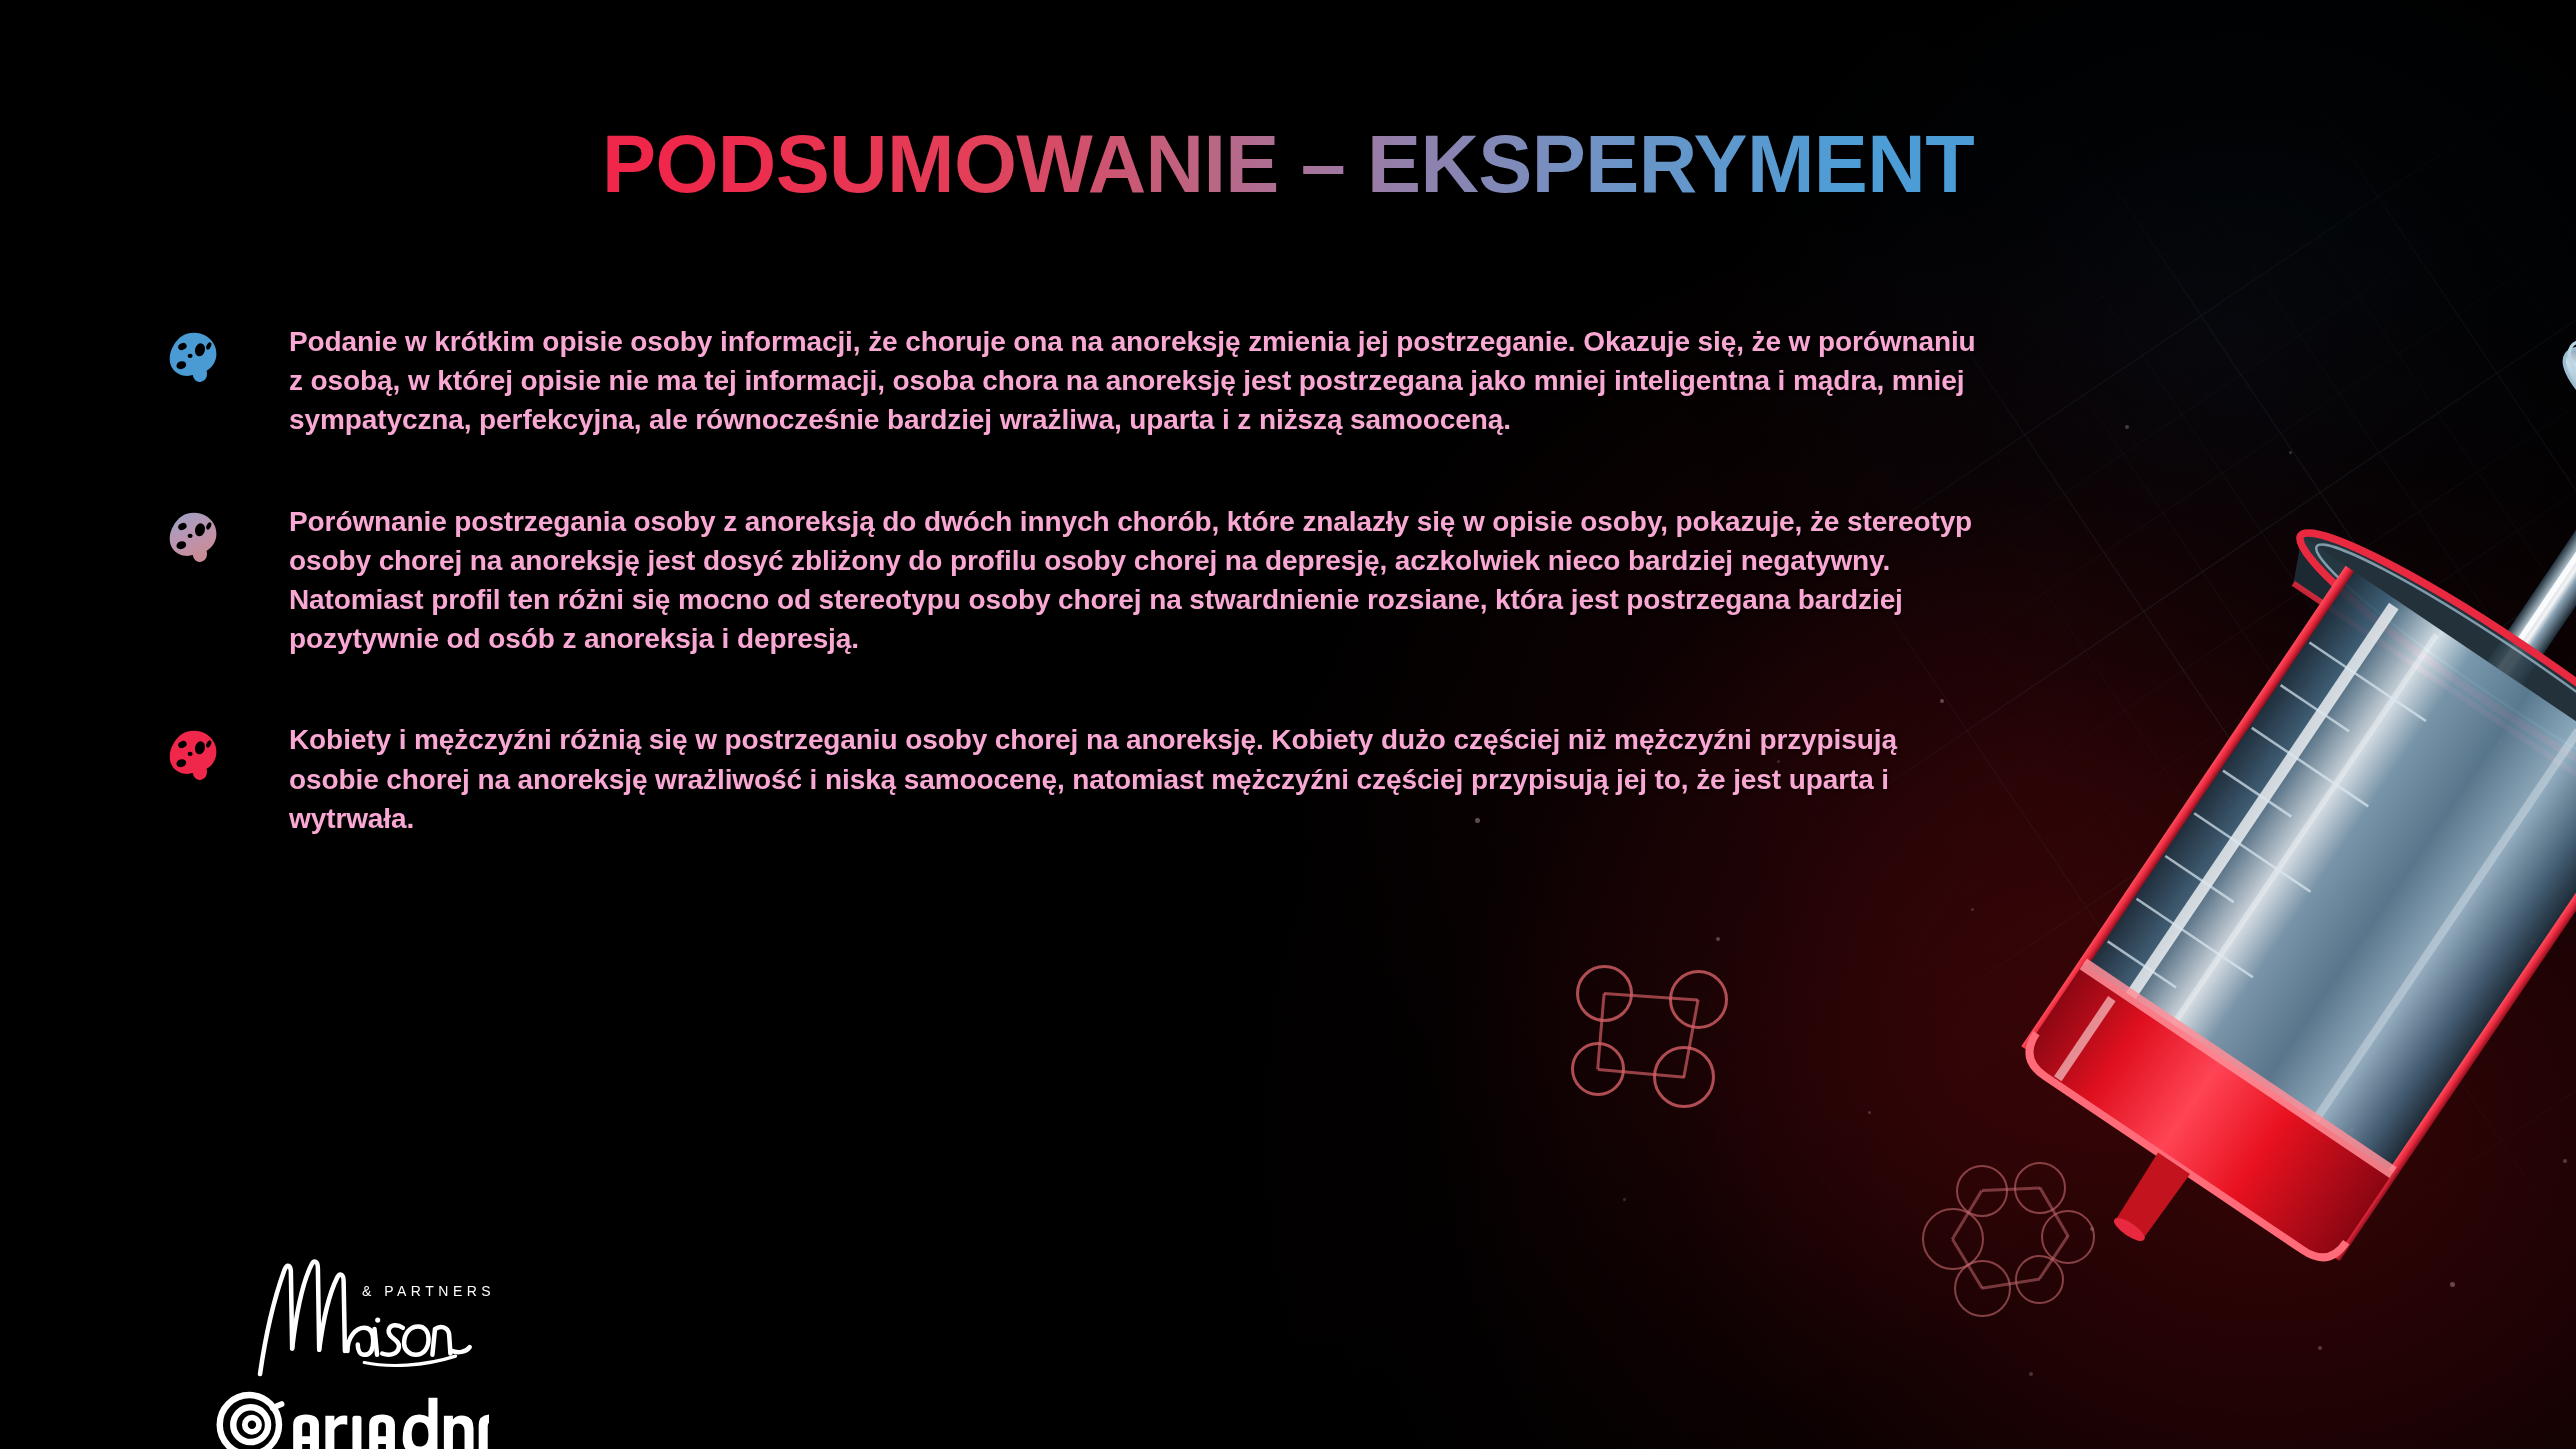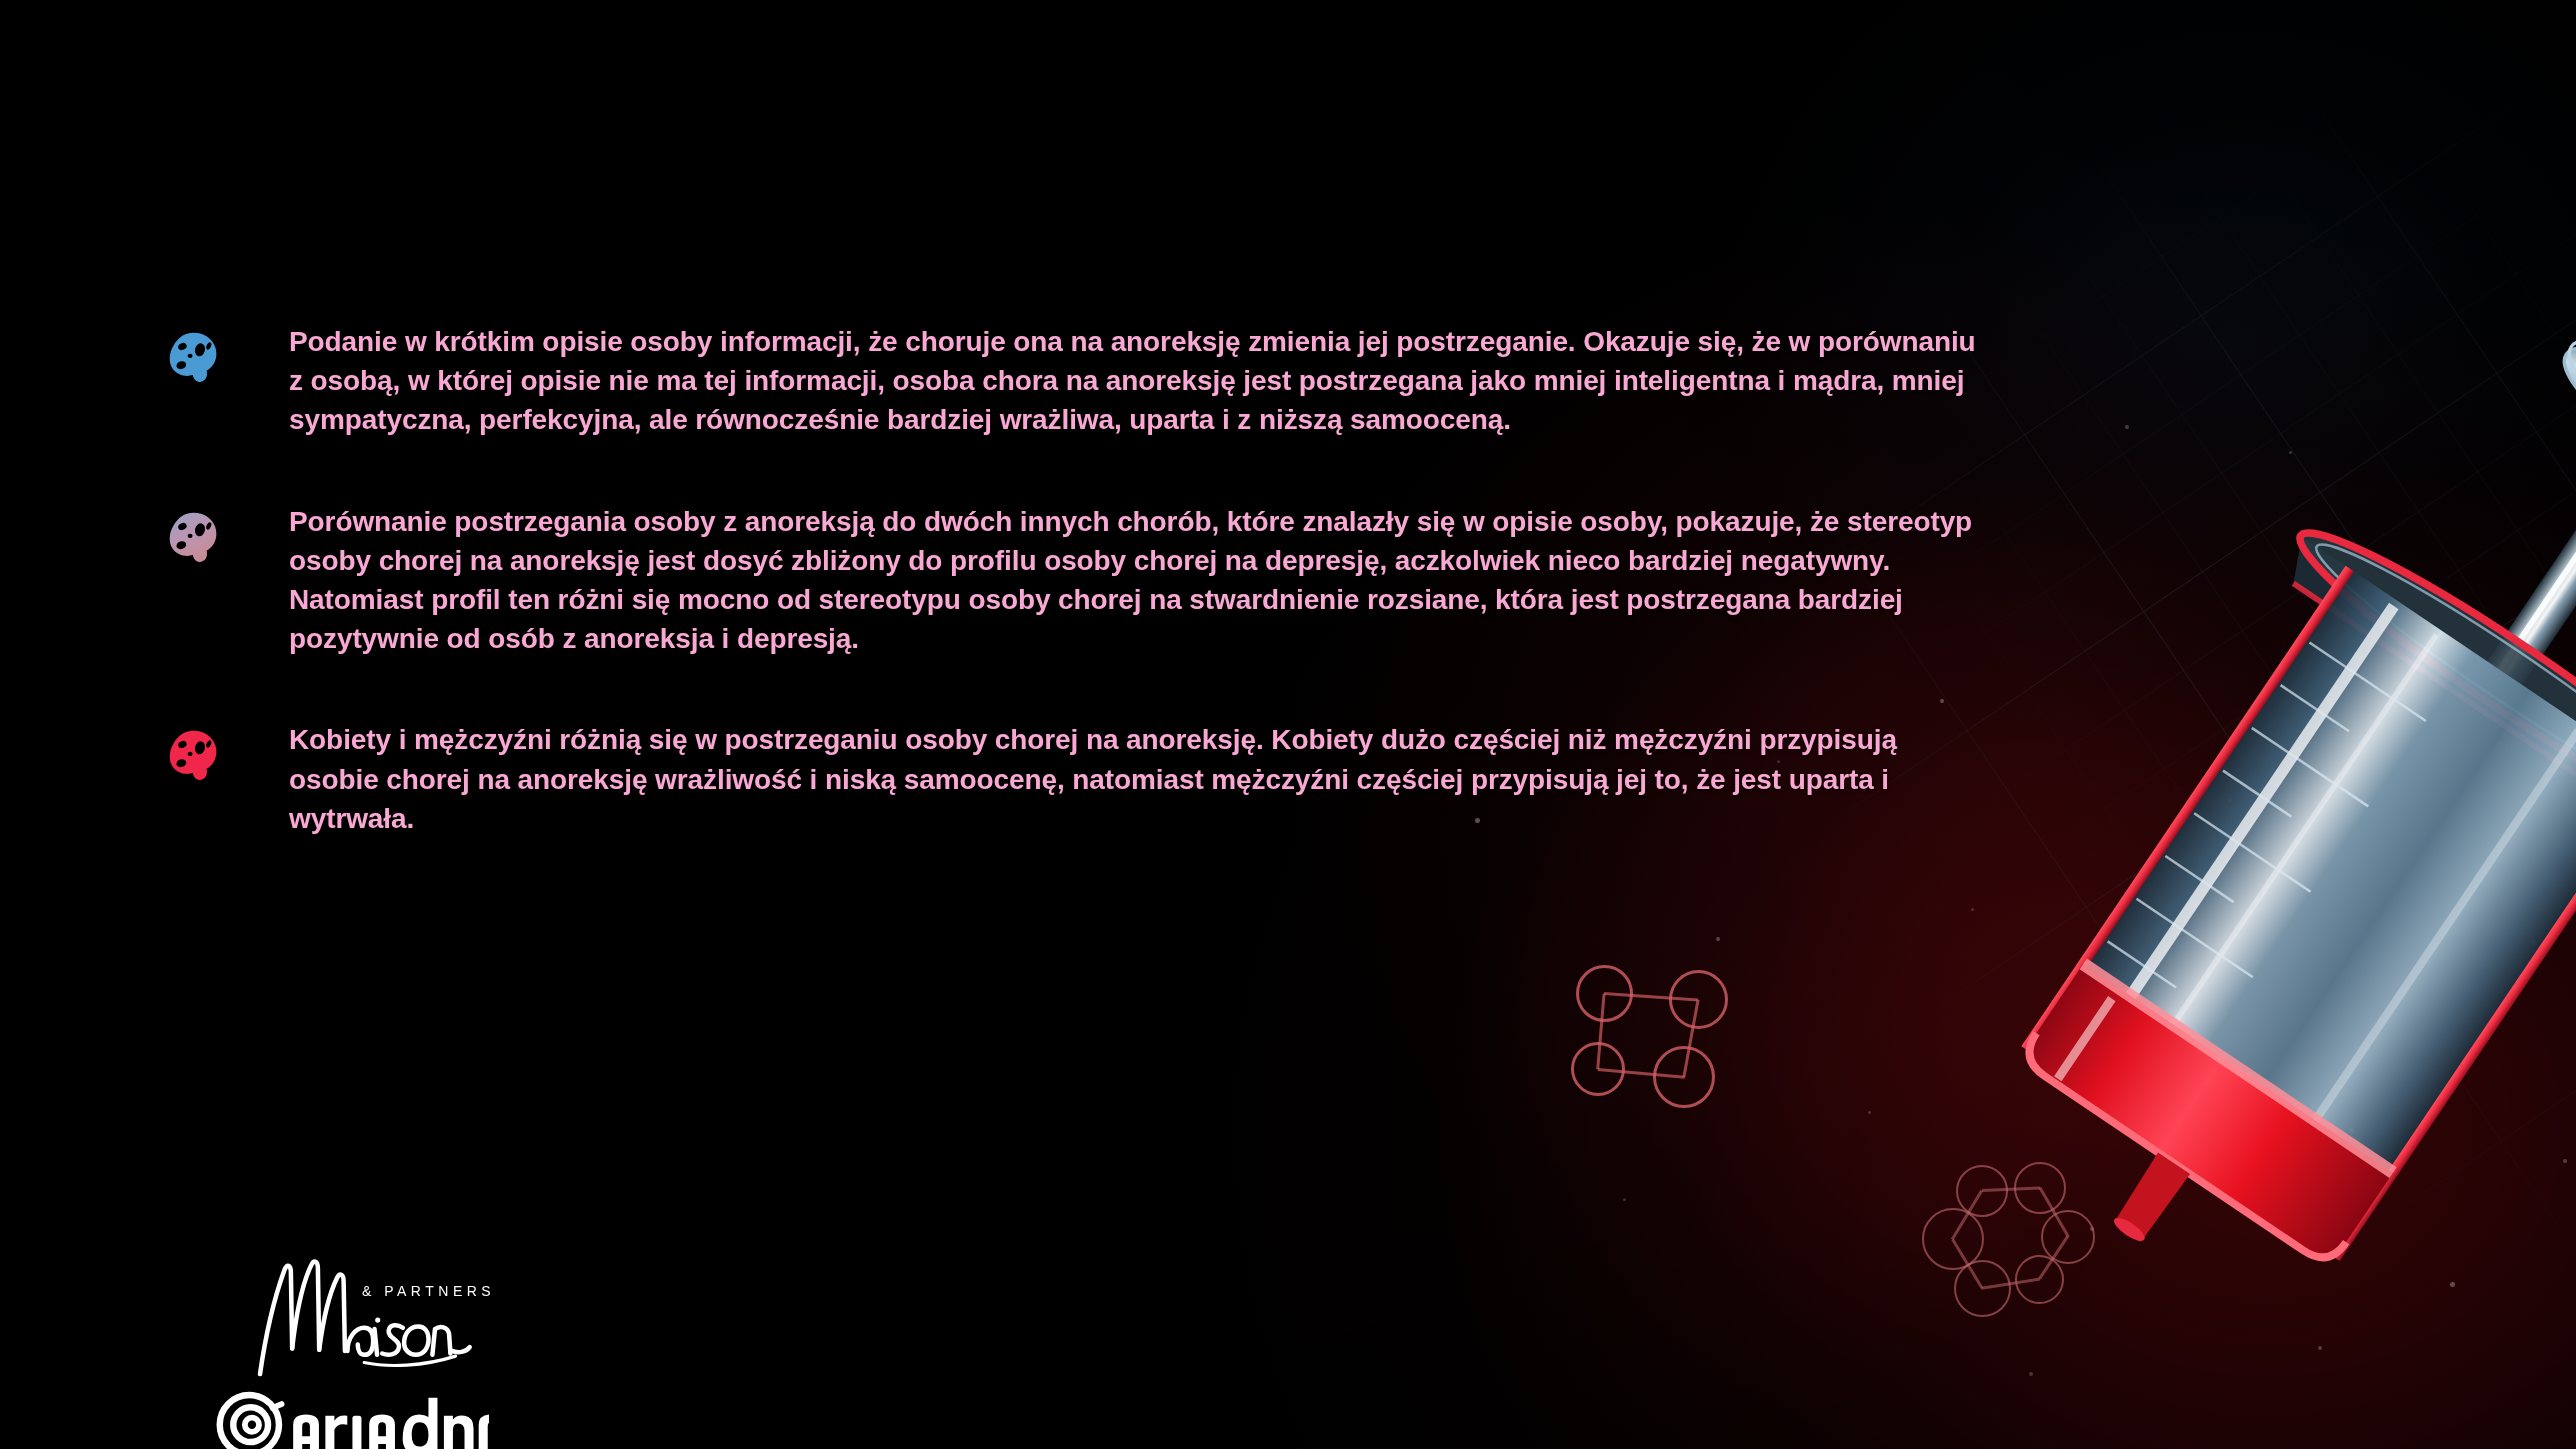--- a/index.html
+++ b/index.html
@@ -340,20 +340,21 @@
       <div class="mol-bond" style="left: 76px; top: 134px; width: 57px; height: 2.6px; background: rgba(196, 104, 110, 0.62); opacity: 0.85; transform: rotate(-121.185deg);"></div>
       <div class="mol-bond" style="left: 46px; top: 85px; width: 57px; height: 2.6px; background: rgba(196, 104, 110, 0.62); opacity: 0.85; transform: rotate(-58.815deg);"></div>
       <div class="mol-node" style="left: 50px; top: 11.6px; width: 52px; height: 52px; border-width: 2.6px; border-color: rgba(196, 104, 110, 0.62);"></div>
       <div class="mol-node" style="left: 108px; top: 9px; width: 52px; height: 52px; border-width: 2.6px; border-color: rgba(196, 104, 110, 0.62);"></div>
       <div class="mol-node" style="left: 135px; top: 57px; width: 54px; height: 54px; border-width: 2.6px; border-color: rgba(196, 104, 110, 0.62);"></div>
       <div class="mol-node" style="left: 109px; top: 102px; width: 49px; height: 49px; border-width: 2.6px; border-color: rgba(196, 104, 110, 0.62);"></div>
       <div class="mol-node" style="left: 48px; top: 107px; width: 57px; height: 57px; border-width: 2.6px; border-color: rgba(196, 104, 110, 0.62);"></div>
       <div class="mol-node" style="left: 15.5px; top: 55px; width: 62px; height: 62px; border-width: 2.6px; border-color: rgba(196, 104, 110, 0.62);"></div>
     </div>
 
+  <h1 id="title">PODSUMOWANIE – EKSPERYMENT</h1>
 
   <div id="bullets">
 
     <div class="bullet">
       <span class="bullet-icon">
         <svg viewBox="0 0 100 96">
           <path d="M36 5 C58 -2 82 10 88 30 C94 50 84 66 72 72 C74 80 72 90 62 92
                    C54 94 48 88 47 80 C34 84 18 80 10 68 C2 56 4 38 12 26 C18 16 26 8 36 5 Z" fill="#4A9BD4"></path>
           <ellipse cx="28" cy="28" rx="8" ry="6" fill="#000000" transform="rotate(-25 28 28)"></ellipse>
           <ellipse cx="60" cy="34" rx="9" ry="12" fill="#000000" transform="rotate(14 60 34)"></ellipse>

